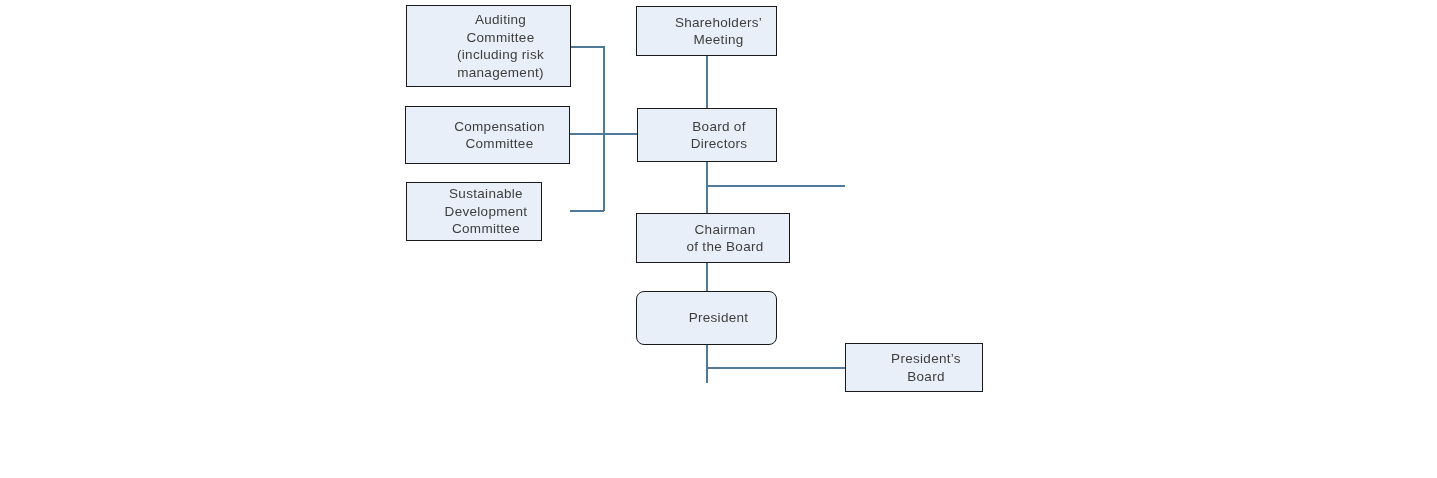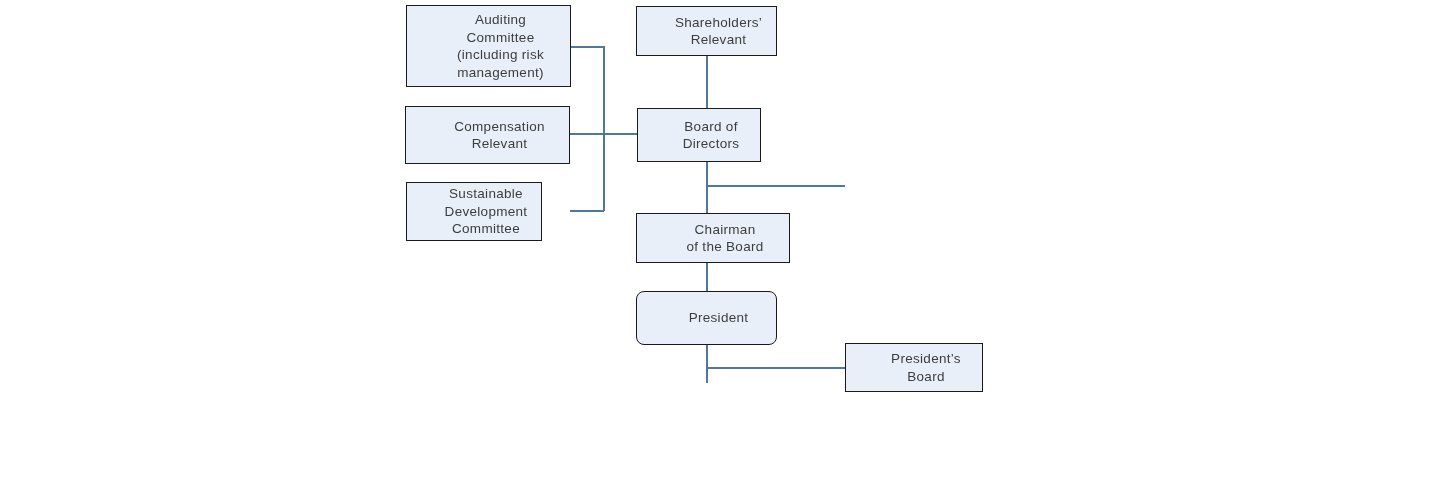--- a/index.html
+++ b/index.html
@@ -35,21 +35,21 @@
   }
   .node span { white-space: pre-line; }
   .edge { position: absolute; background: var(--connector); }
   .edge.h { height: 1.5px; }
   .edge.v { width: 1.5px; }
 
   
   .n-auditing          { left: 406px; top:   5px; width: 165px; height: 82px; }
   .n-shareholders      { left: 636px; top:   6px; width: 141px; height: 50px; }
   .n-compensation      { left: 405px; top: 106px; width: 165px; height: 58px; }
-  .n-board             { left: 637px; top: 108px; width: 124px; height: 54px; }
+  .n-board             { left: 637px; top: 108px; width: 140px; height: 54px; }
   .n-sustainable       { left: 406px; top: 182px; width: 136px; height: 59px; }
   .n-audit-office      { left: 845px; top: 161px; width: 138px; height: 51px; }
   .n-chairman          { left: 636px; top: 213px; width: 154px; height: 50px; }
   .n-president         { left: 636px; top: 291px; width: 141px; height: 54px; border-radius: 8px; }
   .n-presidents-office { left: 845px; top: 343px; width: 138px; height: 49px; }
   .n-relevant          { left: 638px; top: 383px; width: 138px; height: 85px; }
 
   
   .e-sm-board      { left: 706px; top:  56px; height:  52px; }
   .e-board-chair   { left: 706px; top: 162px; height:  51px; }
@@ -80,26 +80,26 @@
 
   <div class="node n-auditing">
     <span>Auditing
 Committee
 (including risk
 management)</span>
   </div>
 
   <div class="node n-shareholders">
     <span>Shareholders’
-Relevant</span>
+Meeting</span>
   </div>
 
   <div class="node n-compensation">
     <span>Compensation
-Relevant</span>
+Committee</span>
   </div>
 
   <div class="node n-board">
     <span>Board of
 Directors</span>
   </div>
 
   <div class="node n-sustainable">
     <span>Sustainable
 Development

